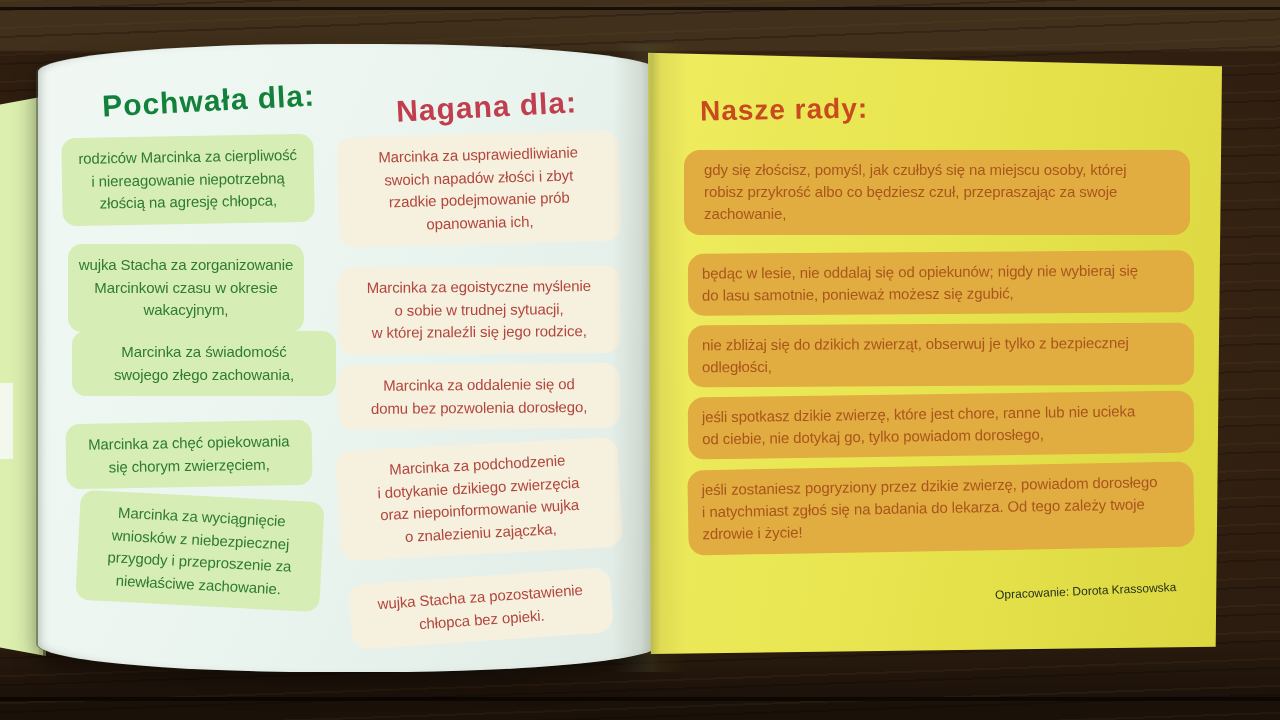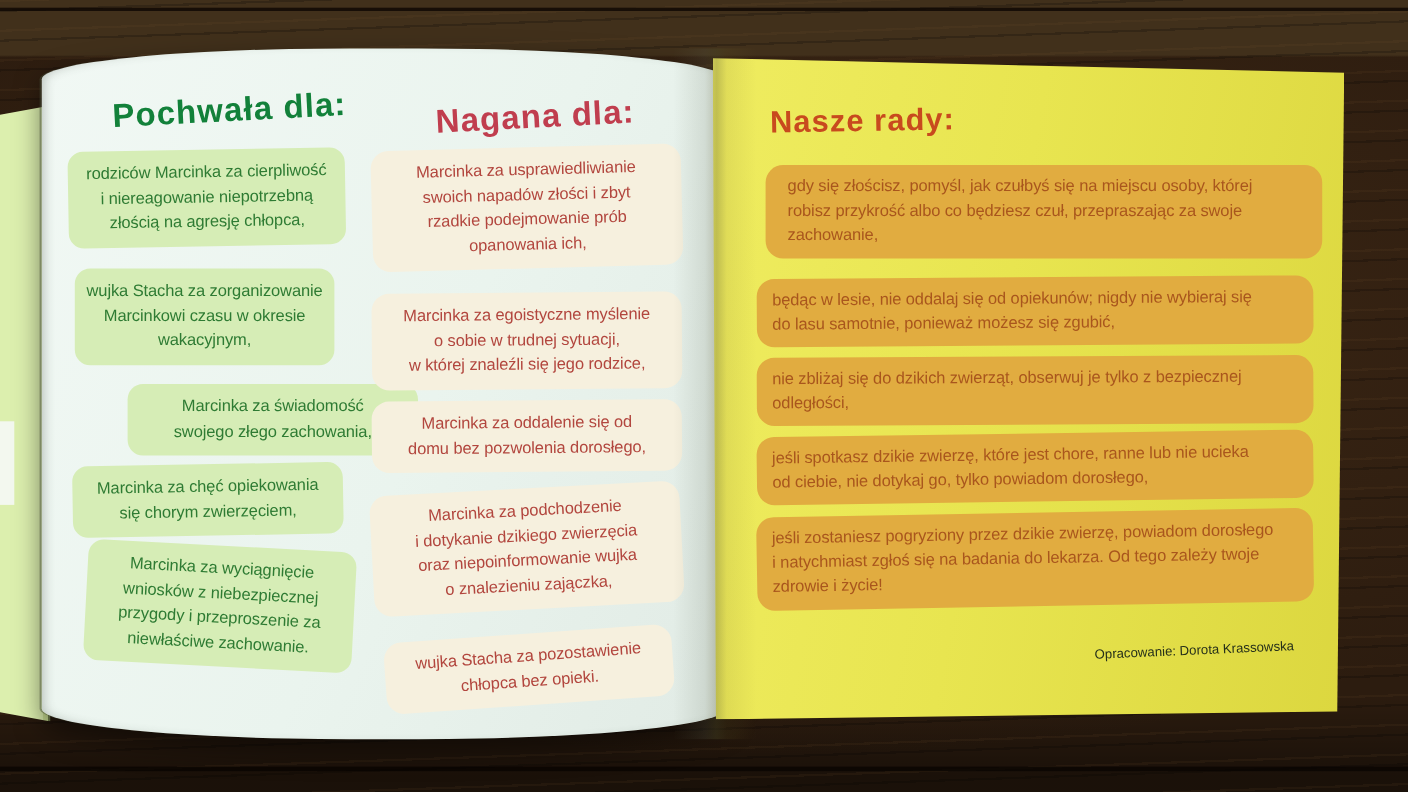--- a/index.html
+++ b/index.html
@@ -63,39 +63,39 @@
   .block{
     position:absolute;white-space:pre-line;box-sizing:border-box;
     line-height:1.5;font-size:15px;letter-spacing:-.1px;
   }
   .pblock{
     background:#d6edb6;color:#2e7b33;text-align:center;
     border-radius:14px;padding:10px 8px;width:252px;
   }
   .p1{left:24px;top:92px;transform:rotate(-1deg);}
   .p2{left:30px;top:200px;width:236px;}
-  .p3{left:34px;top:305px;width:264px;margin-left:44px;}
+  .p3{left:34px;top:287px;width:264px;}
   .p4{left:28px;top:378px;width:246px;transform:rotate(-1deg);}
   .p5{left:40px;top:452px;width:244px;transform:rotate(3deg);}
 
   .bblock{
     background:#f6f0de;color:#b2463e;text-align:center;
     border-radius:16px;padding:10px 8px;width:282px;
   }
   .b1{left:300px;top:90px;transform:rotate(-1.5deg);}
   .b2{left:300px;top:222px;transform:rotate(-.5deg);}
   .b3{left:300px;top:320px;transform:rotate(-.5deg);}
   .b4{left:300px;top:400px;transform:rotate(-3deg);}
   .b5{left:312px;top:532px;width:262px;transform:rotate(-4deg);}
 
   .ablock{
     background:#e1ac40;color:#a9561d;text-align:left;
     border-radius:16px;padding:9px 14px;width:506px;line-height:1.48;
   }
-  .a1{left:48px;top:102px;padding-left:20px;}
+  .a1{left:36px;top:102px;padding-left:20px;}
   .a2{left:40px;top:204px;transform:rotate(-.4deg);}
   .a3{left:40px;top:276px;transform:rotate(-.3deg);}
   .a4{left:40px;top:346px;transform:rotate(-.8deg);}
   .a5{left:40px;top:418px;transform:rotate(-1deg);}
 
   .credit{
     position:absolute;right:46px;top:536px;font-size:12px;color:#26301a;
     transform:rotate(-2.5deg);white-space:nowrap;
   }
 </style>

